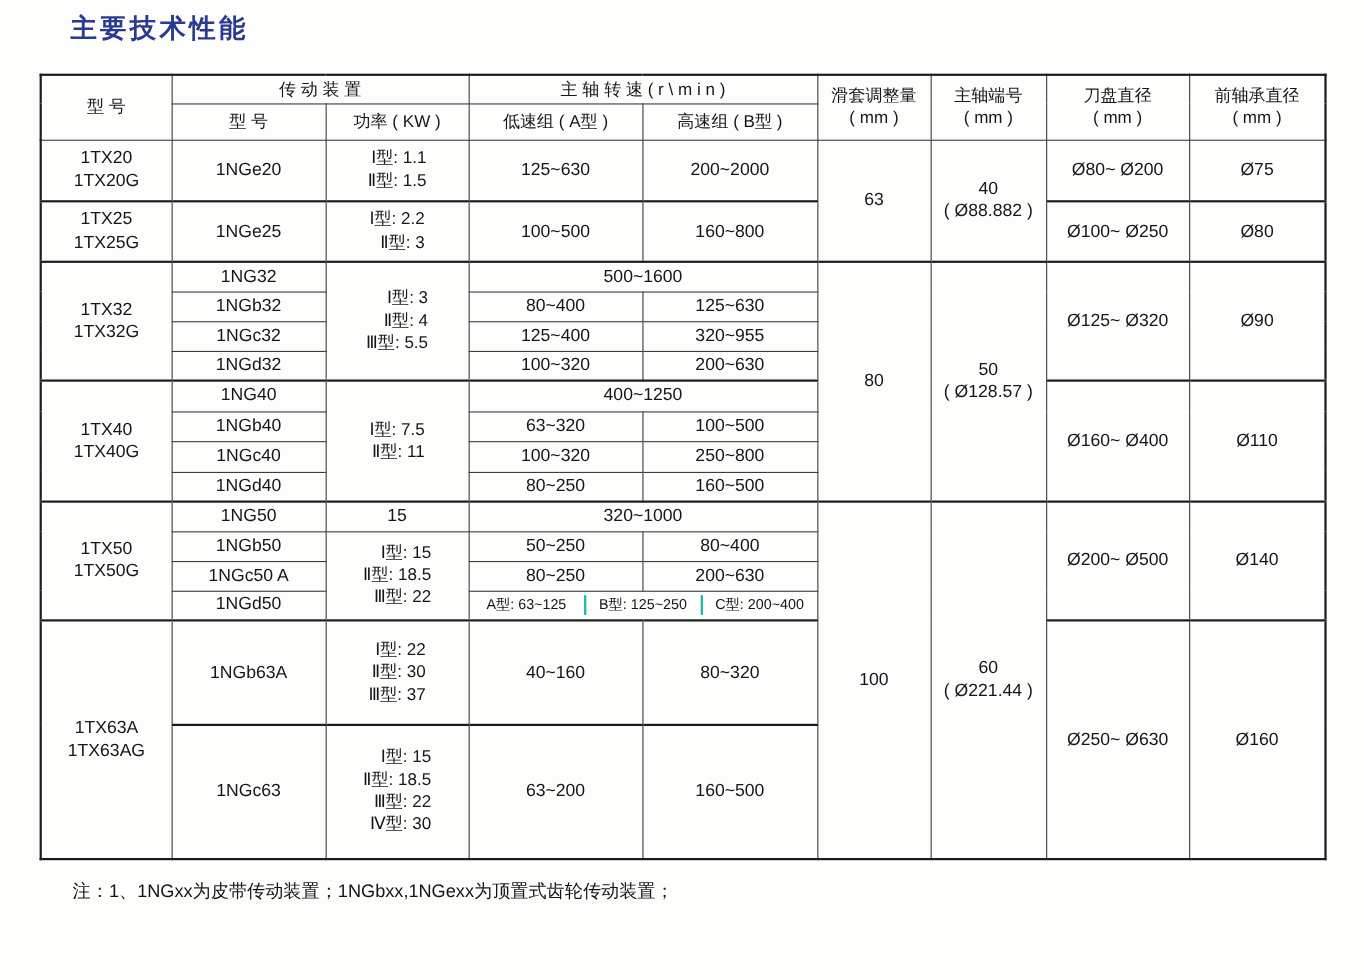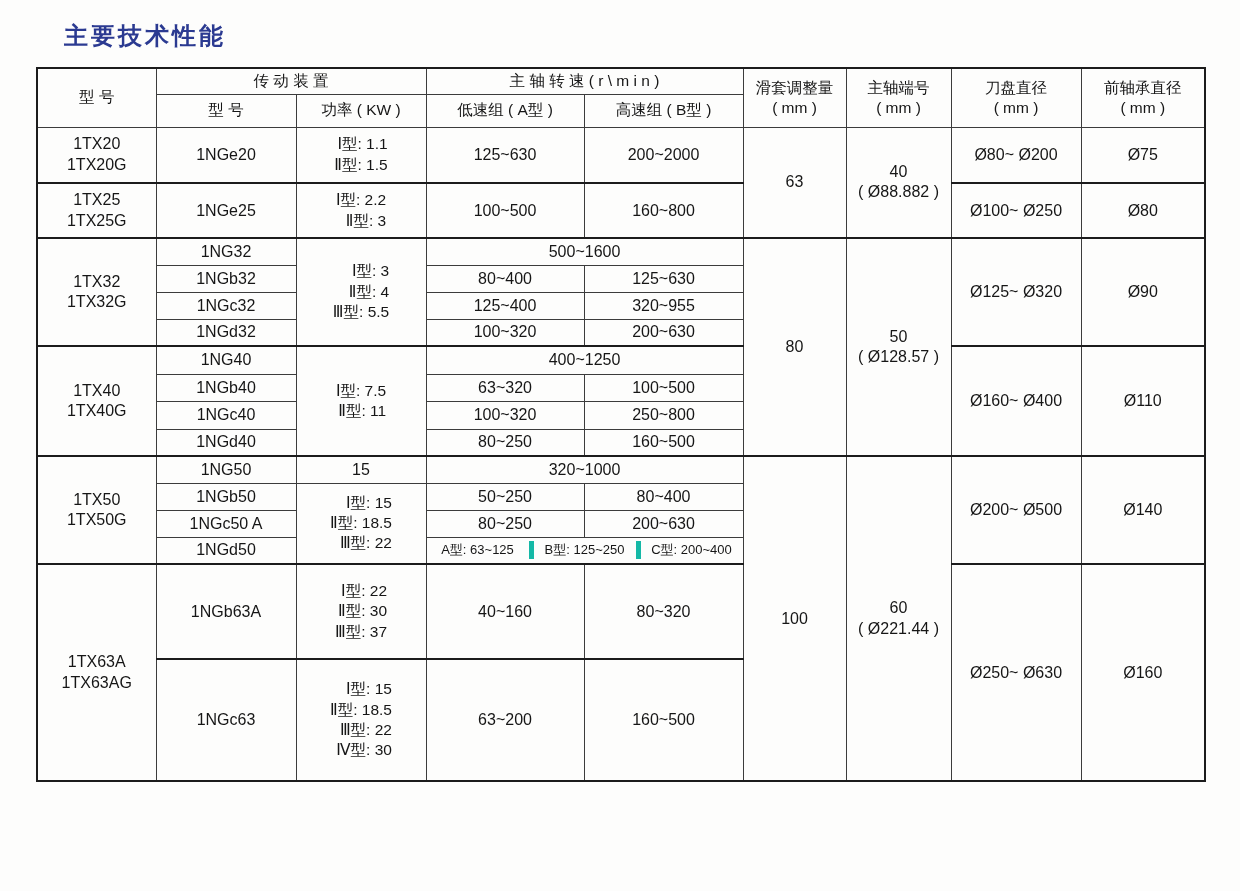--- a/index.html
+++ b/index.html
@@ -2,41 +2,41 @@
 <html><head>
 <meta charset="utf-8">
 <style>
   html,body{margin:0;padding:0;}
   body{
     width:1240px;height:891px;position:relative;background:#fdfdfc;
     font-family:"Liberation Sans","DejaVu Sans",sans-serif;color:#161616;
     -webkit-font-smoothing:antialiased;
   }
   .title{
-    position:absolute;left:64px;top:20px;margin:0;
+    position:absolute;left:64px;top:10px;margin:0;
     font-size:24px;font-weight:bold;letter-spacing:3px;color:#2b3a91;
   }
   table.spec{
     position:absolute;left:36px;top:67px;width:1168px;
     border-collapse:collapse;table-layout:fixed;
     border:2px solid #1c1c1c;
   }
   table.spec td, table.spec th{
     border:1px solid #3c3c3c;
     text-align:center;vertical-align:middle;
     padding:0;font-weight:normal;font-size:16px;overflow:hidden;
   }
   table.spec th{font-size:15.5px;margin-left:40px;}
   tr.bs td, tr.bs th{border-top:2px solid #1c1c1c;}
   .pre{white-space:pre-line;line-height:1.28;}
   .pwr{display:inline-block;text-align:right;white-space:pre-line;line-height:1.32;font-size:15.5px;}
   td.nopad{padding:0;}
   .subrow{display:flex;height:100%;align-items:stretch;}
   .subrow>div{flex:1;display:flex;align-items:center;justify-content:center;font-size:13px;white-space:nowrap;}
-  .subrow>div+div{border-left:5px solid #14b8a6;}
+  .subrow>div+div{border-left:2px solid #14b8a6;}
   .notes{position:absolute;left:66px;top:797px;font-size:16.5px;line-height:27px;color:#141414;}
   .notes p{margin:0;}
   .n2{padding-left:54px;}
   .n3{padding-left:34px;}
 </style>
 </head>
 <body>
 
 <h1 class="title">主要技术性能</h1>
 
@@ -211,13 +211,14 @@
 Ⅱ型: 18.5
 Ⅲ型: 22
 Ⅳ型: 30</span></td>
     <td>63~200</td>
     <td>160~500</td>
   </tr>
 </tbody>
   </table>
 
 <div class="notes">
+  <p>注：1、1NGxx为皮带传动装置；1NGbxx,1NGexx为顶置式齿轮传动装置；</p>
 </div>
 
 </body></html>

